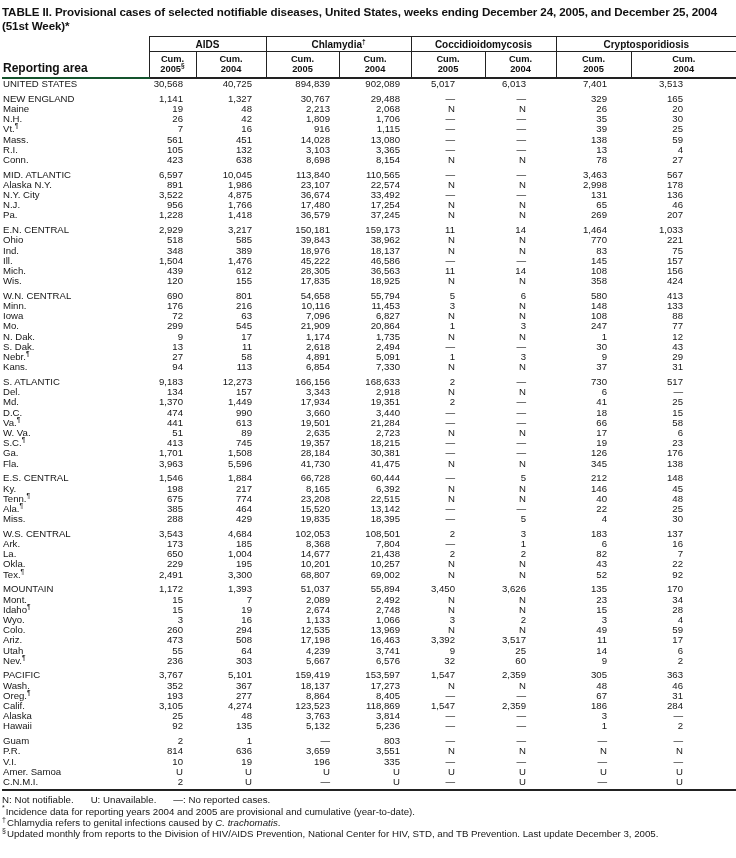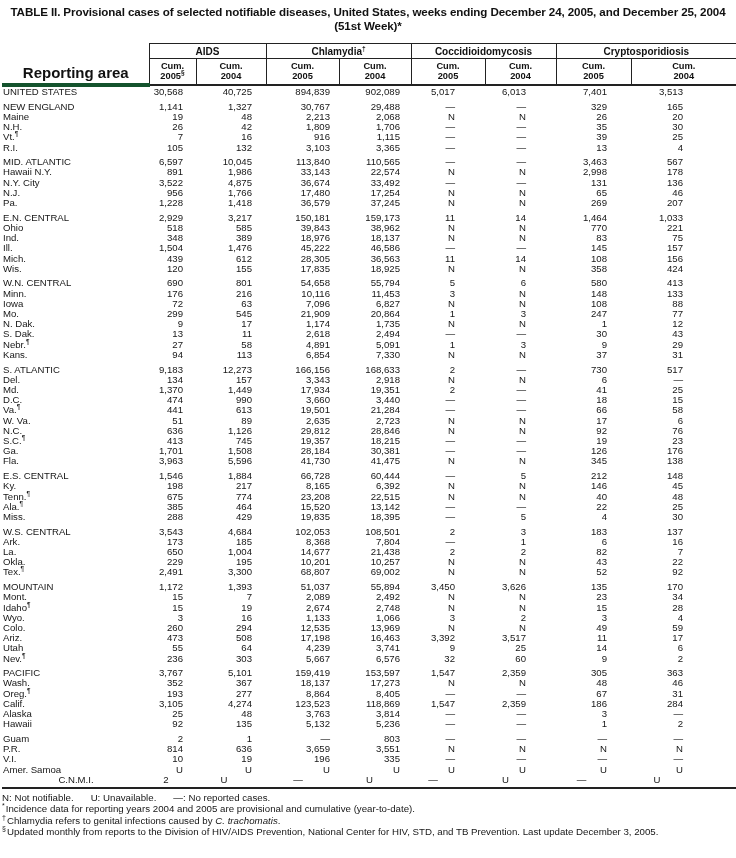--- a/index.html
+++ b/index.html
@@ -6,27 +6,26 @@
   body {
     width: 736px; height: 858px; overflow: hidden;
     font-family: "Liberation Sans", sans-serif;
     color: #1b1b1b;
     -webkit-font-smoothing: antialiased;
   }
   .page { width: 736px; box-sizing: border-box; padding: 4px 0 0 2px; }
 
   .title {
     font-weight: bold; font-size: 11.6px; line-height: 13.5px;
-    letter-spacing: -0.1px; padding: 1px 2px 4px 0; color: #111; text-align: center;
+    letter-spacing: -0.1px; padding: 1px 2px 4px 0; color: #111;
   }
 
   table.disease {
     border-collapse: collapse; table-layout: fixed;
     width: 734px;
-    margin-top: 7px;
   }
   col.c-ra  { width: 147px; }
   col.c-a05 { width: 47px; }
   col.c-a04 { width: 70px; }
   col.c-ch05{ width: 73px; }
   col.c-ch04{ width: 72px; }
   col.c-co05{ width: 74px; }
   col.c-co04{ width: 71px; }
   col.c-cr05{ width: 75px; }
   col.c-cr04{ width: 105px; }
@@ -38,43 +37,43 @@
     border-top: 1.5px solid #222; border-bottom: 1px solid #222;
     border-left: 1px solid #222;
   }
   tr.group-row td.ra-spacer { border: none; }
   tr.cum-row th.cum {
     font-size: 9.3px; line-height: 10px; padding: 2px 0 3px 0;
     text-align: center; vertical-align: middle;
     border-left: 1px solid #222; border-bottom: 2px solid #222;
   }
   tr.cum-row td.ra-label {
-    font-size: 15px; vertical-align: bottom; text-align: center;
-    padding: 0 0 2px 1px; border-bottom: 4px solid #14532d;
+    font-size: 12px; vertical-align: bottom; text-align: left;
+    padding: 0 0 2px 1px; border-bottom: 2px solid #14532d;
   }
   sup.hdr-sup, sup.lbl-sup, sup.grp-sup {
     font-size: 6.5px; line-height: 0; vertical-align: super;
   }
 
   tbody td {
     font-size: 9.6px; line-height: 10.2px; height: 10.2px;
     padding: 0; white-space: nowrap; vertical-align: bottom; color: #161616;
   }
   tbody td.lbl { text-align: left; padding-left: 1px; }
   tbody td.num { text-align: right; }
   tbody td.num:nth-child(2) { padding-right: 13px; }
   tbody td.num:nth-child(3) { padding-right: 14px; }
   tbody td.num:nth-child(4) { padding-right: 9px;  }
   tbody td.num:nth-child(5) { padding-right: 11px; }
   tbody td.num:nth-child(6) { padding-right: 30px; }
   tbody td.num:nth-child(7) { padding-right: 30px; }
   tbody td.num:nth-child(8) { padding-right: 24px; }
   tbody td.num:nth-child(9) { padding-right: 53px; }
   tbody tr.gap td { height: 4.5px; line-height: 4.5px; font-size: 1px; }
-  tbody tr.last-row td { border-bottom: 0; text-align: center; }
+  tbody tr.last-row td { border-bottom: 0; }
 
   .table-bottom-rule { width: 734px; border-bottom: 2px solid #222; height: 1px; margin-top: 1px; }
 
   .footnotes { padding: 3px 2px 0 0; font-size: 9.7px; line-height: 11.4px; color: #161616; }
   .legend { display: flex; }
   .legend-item { margin-right: 17px; white-space: nowrap; }
   .legend-item:nth-child(3) { margin-right: 24px; }
   .fn { white-space: nowrap; }
   .fn-marker { font-size: 7px; vertical-align: super; line-height: 0; padding-right: 1px; }
   .fn i { font-style: italic; }
@@ -174,49 +173,71 @@
           <td class="num">7</td>
           <td class="num">16</td>
           <td class="num">916</td>
           <td class="num">1,115</td>
           <td class="num">—</td>
           <td class="num">—</td>
           <td class="num">39</td>
           <td class="num">25</td>
         </tr>
         <tr>
+          <td class="lbl">Mass.</td>
+          <td class="num">561</td>
+          <td class="num">451</td>
+          <td class="num">14,028</td>
+          <td class="num">13,080</td>
+          <td class="num">—</td>
+          <td class="num">—</td>
+          <td class="num">138</td>
+          <td class="num">59</td>
+        </tr>
+        <tr>
           <td class="lbl">R.I.</td>
           <td class="num">105</td>
           <td class="num">132</td>
           <td class="num">3,103</td>
           <td class="num">3,365</td>
           <td class="num">—</td>
           <td class="num">—</td>
           <td class="num">13</td>
           <td class="num">4</td>
         </tr>
+        <tr>
+          <td class="lbl">Conn.</td>
+          <td class="num">423</td>
+          <td class="num">638</td>
+          <td class="num">8,698</td>
+          <td class="num">8,154</td>
+          <td class="num">N</td>
+          <td class="num">N</td>
+          <td class="num">78</td>
+          <td class="num">27</td>
+        </tr>
         <tr class="gap">
           <td colspan="9"></td>
         </tr>
         <tr>
           <td class="lbl">MID. ATLANTIC</td>
           <td class="num">6,597</td>
           <td class="num">10,045</td>
           <td class="num">113,840</td>
           <td class="num">110,565</td>
           <td class="num">—</td>
           <td class="num">—</td>
           <td class="num">3,463</td>
           <td class="num">567</td>
         </tr>
         <tr>
-          <td class="lbl">Hawaii N.Y.</td>
+          <td class="lbl">Alaska N.Y.</td>
           <td class="num">891</td>
           <td class="num">1,986</td>
-          <td class="num">33,143</td>
+          <td class="num">23,107</td>
           <td class="num">22,574</td>
           <td class="num">N</td>
           <td class="num">N</td>
           <td class="num">2,998</td>
           <td class="num">178</td>
         </tr>
         <tr>
           <td class="lbl">N.Y. City</td>
           <td class="num">3,522</td>
           <td class="num">4,875</td>
@@ -470,31 +491,20 @@
         <tr>
           <td class="lbl">W. Va.</td>
           <td class="num">51</td>
           <td class="num">89</td>
           <td class="num">2,635</td>
           <td class="num">2,723</td>
           <td class="num">N</td>
           <td class="num">N</td>
           <td class="num">17</td>
           <td class="num">6</td>
-        </tr>
-        <tr>
-          <td class="lbl">N.C.</td>
-          <td class="num">636</td>
-          <td class="num">1,126</td>
-          <td class="num">29,812</td>
-          <td class="num">28,846</td>
-          <td class="num">N</td>
-          <td class="num">N</td>
-          <td class="num">92</td>
-          <td class="num">76</td>
         </tr>
         <tr>
           <td class="lbl">S.C.<sup class="lbl-sup">¶</sup></td>
           <td class="num">413</td>
           <td class="num">745</td>
           <td class="num">19,357</td>
           <td class="num">18,215</td>
           <td class="num">—</td>
           <td class="num">—</td>
           <td class="num">19</td>

